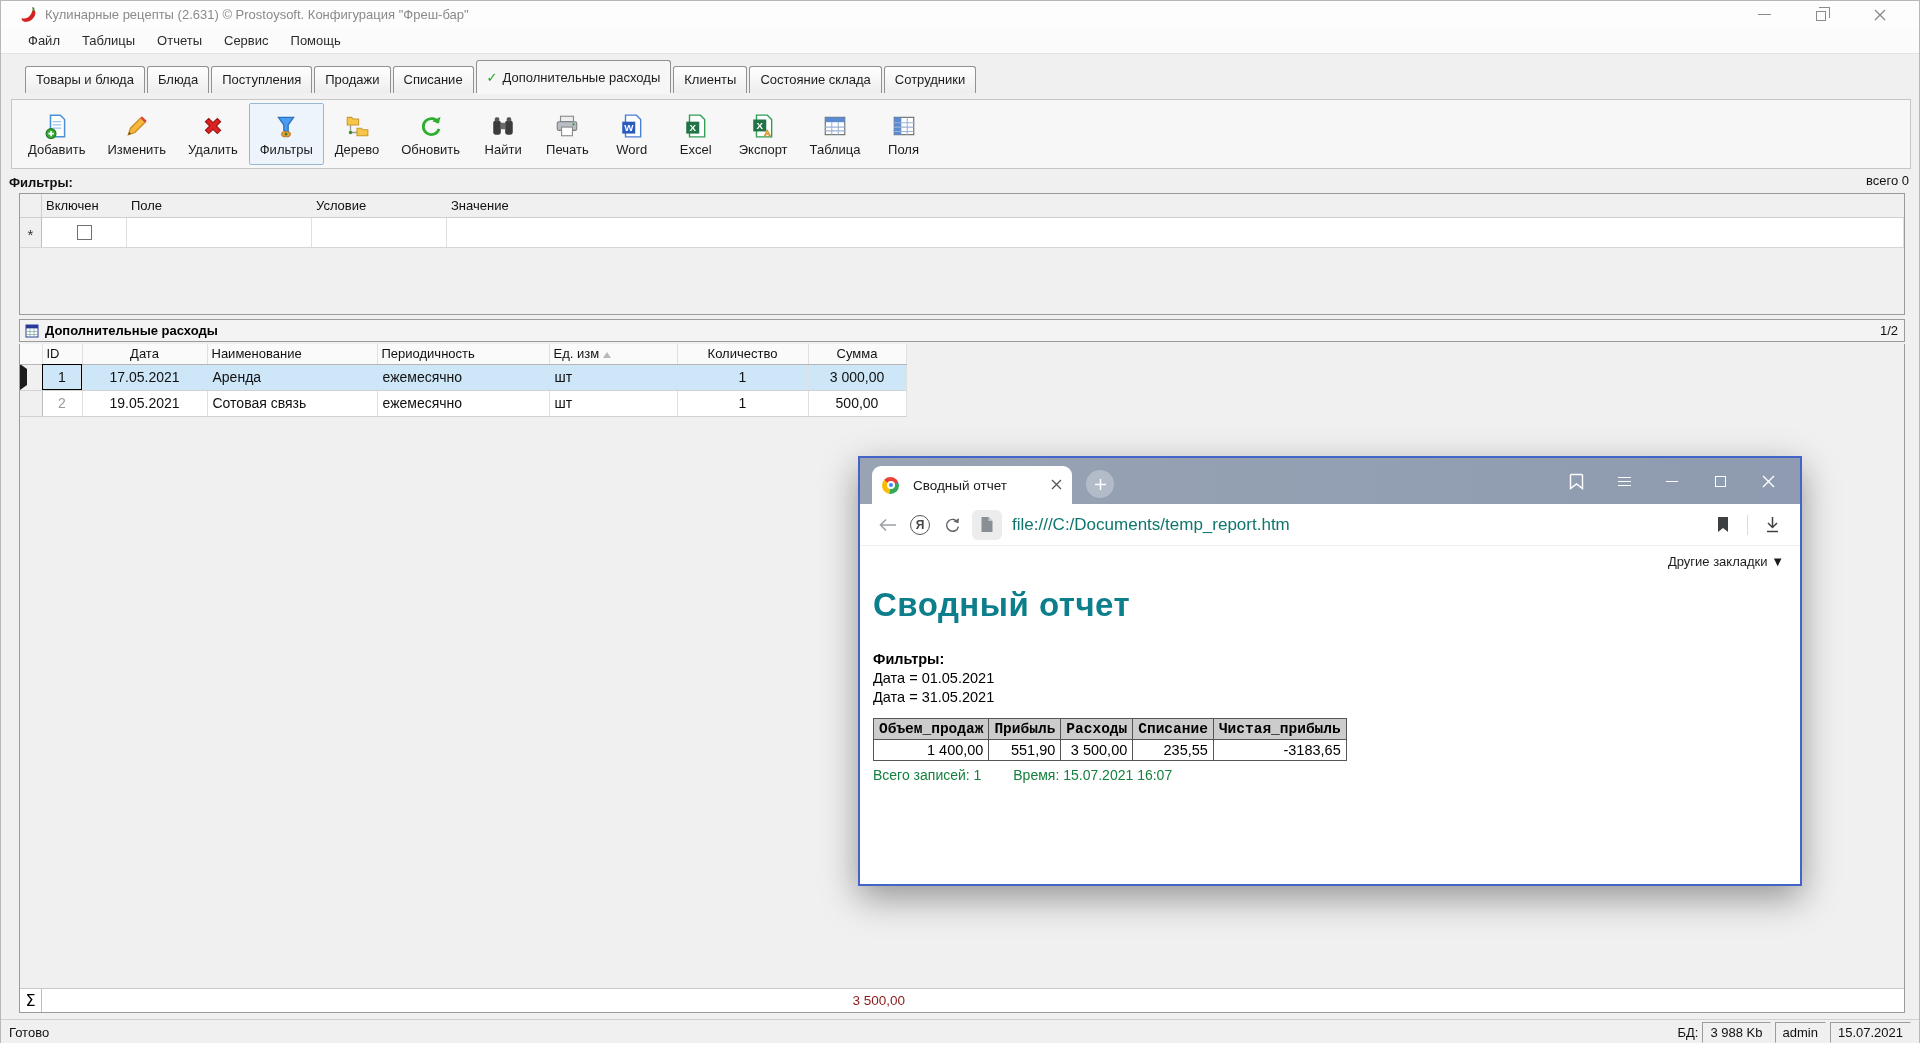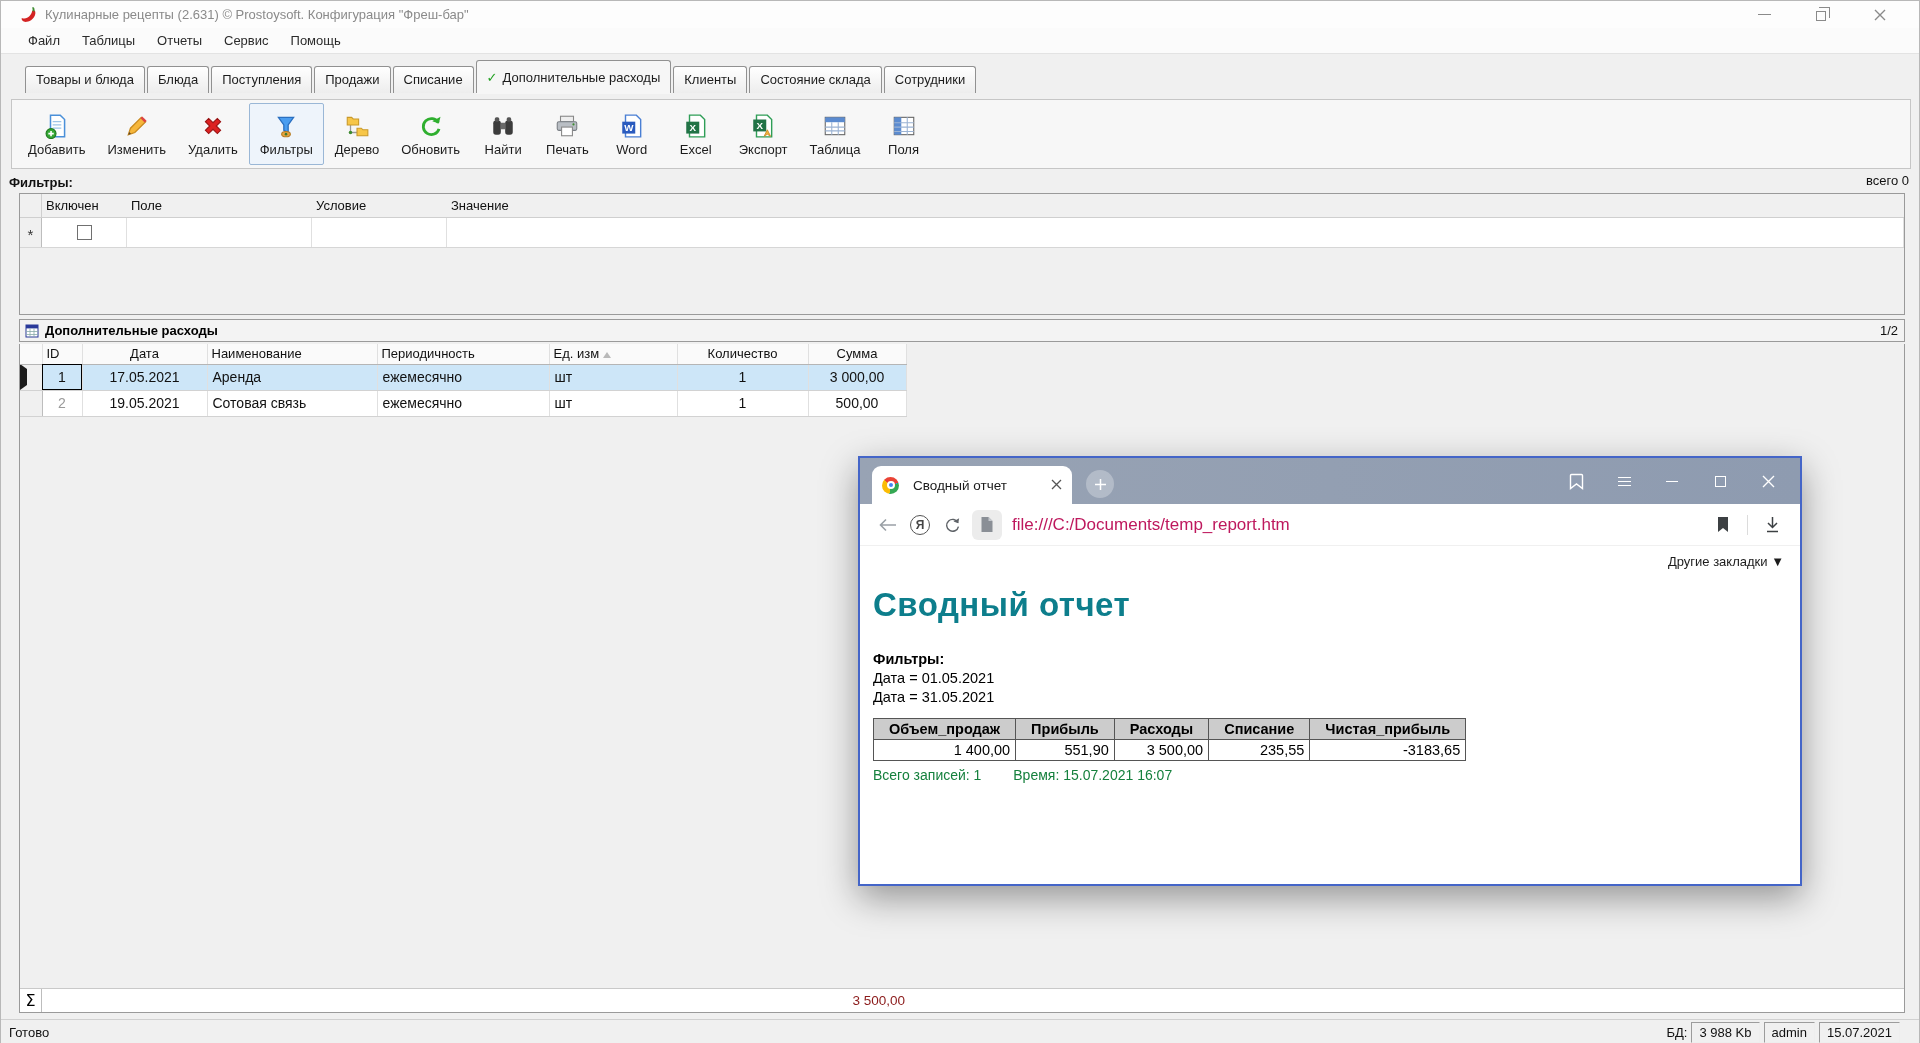--- a/index.html
+++ b/index.html
@@ -90,21 +90,21 @@
   .sigma-cell { position:absolute; left:0; top:0; width:22px; height:100%;
     border-right:1px solid #bdbdbd; font-size:16px; color:#000; text-align:center; line-height:23px;
     font-family:"DejaVu Sans",sans-serif; }
   .sigma-total { position:absolute; left:760px; width:125px; top:0; height:100%;
     text-align:right; font-size:13.5px; color:#8b1a1a; line-height:23px; }
 
   
   .statusbar { position:absolute; left:0; top:1018px; width:100%; height:25px; background:#f0f0f0;
     border-top:1px solid #d0d0d0; }
   .statusbar .ready { position:absolute; left:8px; top:5px; font-size:13px; color:#111; }
-  .sb-right { position:absolute; right:15px; top:2px; display:flex; align-items:center; }
+  .sb-right { position:absolute; right:4px; top:2px; display:flex; align-items:center; }
   .sb-label { font-size:13px; color:#111; margin-right:4px; }
   .sb-box { font-size:13px; color:#111; background:#f0f0f0; padding:2px 7px; margin-right:4px;
     border:1px solid; border-color:#9c9c9c #eeeeee #eeeeee #9c9c9c; white-space:nowrap; }
 
   
   .browser { position:absolute; left:857px; top:455px; width:944px; height:430px;
     border:2px solid #4465c8; background:#fff; box-shadow:0 12px 34px rgba(0,0,0,.38); }
   .b-tabstrip { position:relative; height:46px; background:linear-gradient(90deg,#98a3b4,#8e9bb0);
     display:flex; align-items:flex-end; }
   .b-tab { position:relative; margin-left:12px; width:200px; height:38px; background:#fff;
@@ -123,34 +123,34 @@
   .b-menu-lines { width:13px; height:9px; border-top:1.6px solid #fff; border-bottom:1.6px solid #fff; position:relative; }
   .b-menu-lines::after { content:""; position:absolute; left:0; top:3.2px; width:13px; border-top:1.6px solid #fff; }
 
   .b-navbar { height:42px; background:#fff; display:flex; align-items:center; padding:0 12px;
     border-bottom:1px solid #f0f0f0; }
   .b-icon { color:#5f6368; display:flex; align-items:center; justify-content:center; width:32px; height:32px; }
   .ya-circle { width:20px; height:20px; border:1.6px solid #555; border-radius:50%;
     font-size:12px; color:#444; display:flex; align-items:center; justify-content:center; font-weight:bold; }
   .doc-chip { width:30px; height:30px; background:#ececec; border-radius:6px;
     display:flex; align-items:center; justify-content:center; margin:0 4px; }
-  .b-url { font-size:17px; color:#be185d; margin-left:6px; flex:1; white-space:nowrap; }
+  .b-url { font-size:17px; color:#0f766e; margin-left:6px; flex:1; white-space:nowrap; }
   .b-divider { width:1px; height:20px; background:#dcdcdc; margin:0 8px; }
 
   .b-bookmarksbar { height:30px; background:#fff; display:flex; align-items:center;
     justify-content:flex-end; padding-right:16px; }
   .b-bookmarks-label { font-size:13px; color:#1c1c1c; }
 
   .b-content { padding:10px 0 0 13px; background:#fff; height:308px; }
   .r-title { font-size:33px; font-weight:bold; color:#0d7e8c; letter-spacing:.5px; }
   .r-filters-h { font-size:14.5px; font-weight:bold; color:#000; margin-top:27px; }
   .r-line { font-size:14.5px; color:#000; margin-top:3px; }
   table.r-table { border-collapse:collapse; margin-top:13px; }
   .r-table th { font-size:14.5px; font-weight:bold; color:#000; background:#ccc;
-    border:1px solid #555; padding:2px 15px; white-space:nowrap; }
+    border:1px solid #555; padding:2px 5px; white-space:nowrap;font-family:Liberation Mono, monospace; }
   .r-table td { font-size:14.5px; color:#000; background:#fff; border:1px solid #555;
     padding:2px 5px; text-align:right; }
   .r-footer { margin-top:6px; font-size:14px; color:#15803d; }
   .r-footer span { margin-right:28px; }
 </style>
 </head>
 <body>
 
 <div id="app">
 

